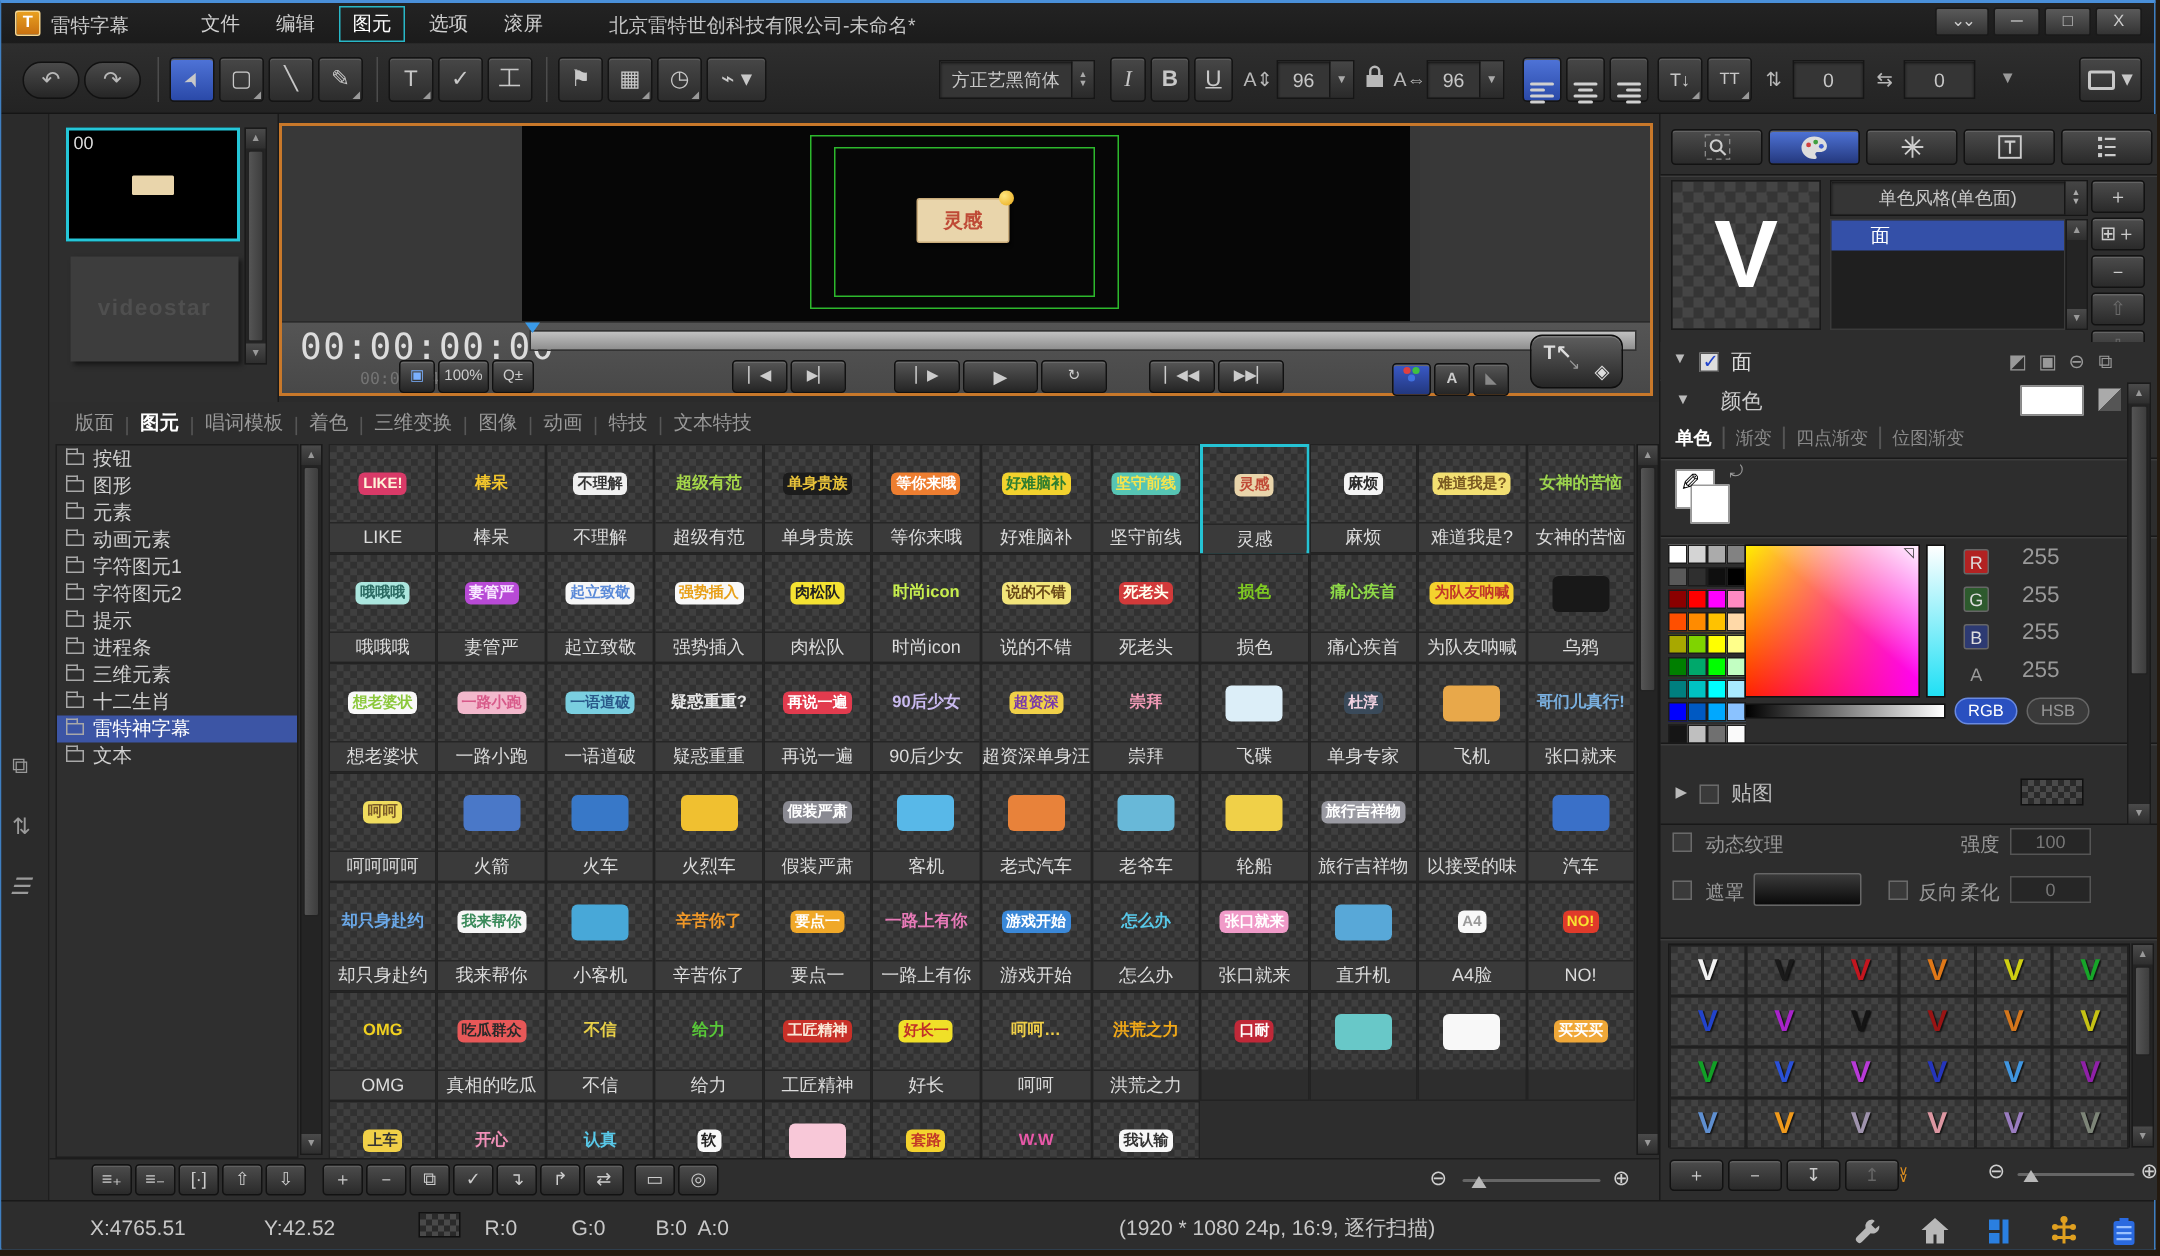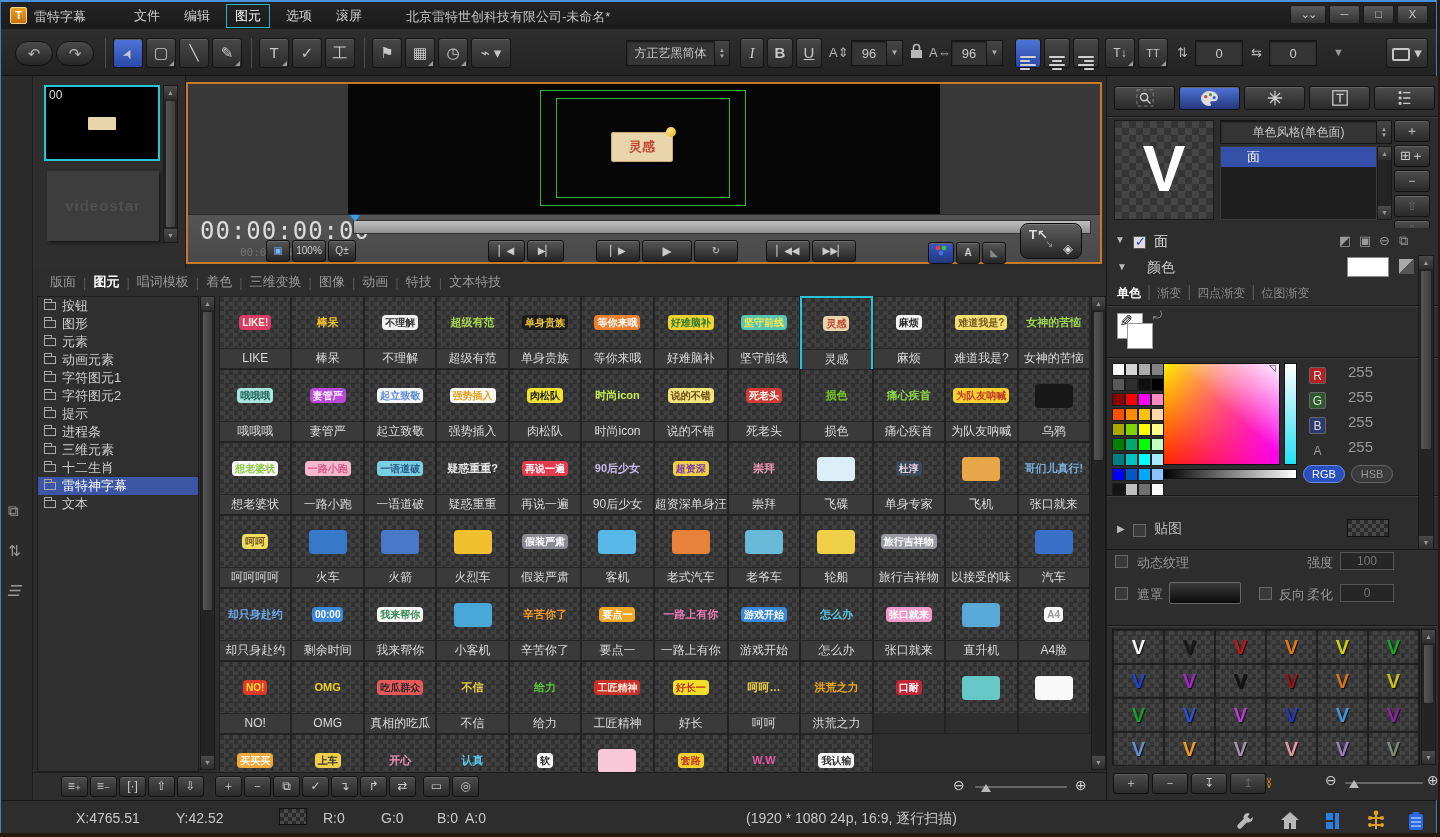--- a/index.html
+++ b/index.html
@@ -575,29 +575,29 @@
     <div class="glbl">张口就来</div>
         </div>
         <div class="gcell">
     <div class="gthumb">
             <span class="stk" style="background:#f0dd5e;color:#7a5a28;">呵呵</span>
           </div>
     <div class="glbl">呵呵呵呵</div>
         </div>
         <div class="gcell">
     <div class="gthumb">
+            <span class="stk blob" style="background:#4a78c8"></span>
+          </div>
+    <div class="glbl">火箭</div>
+        </div>
+        <div class="gcell">
+    <div class="gthumb">
             <span class="stk blob" style="background:#3878c8"></span>
           </div>
     <div class="glbl">火车</div>
-        </div>
-        <div class="gcell">
-    <div class="gthumb">
-            <span class="stk blob" style="background:#4a78c8"></span>
-          </div>
-    <div class="glbl">火箭</div>
         </div>
         <div class="gcell">
     <div class="gthumb">
             <span class="stk blob" style="background:#f0c030"></span>
           </div>
     <div class="glbl">火烈车</div>
         </div>
         <div class="gcell">
     <div class="gthumb">
             <span class="stk" style="background:#8a8a92;color:#ffffff;">假装严肃</span>
@@ -642,26 +642,20 @@
     <div class="gthumb">
             <span class="stk blob" style="background:#3a70c8"></span>
           </div>
     <div class="glbl">汽车</div>
         </div>
         <div class="gcell">
     <div class="gthumb">
             <span class="stk" style="color:#6aa8e8;font-size:11px;">却只身赴约</span>
           </div>
     <div class="glbl">却只身赴约</div>
-        </div>
-        <div class="gcell">
-    <div class="gthumb">
-            <span class="stk" style="background:#3a88d8;color:#ffffff;">00:00</span>
-          </div>
-    <div class="glbl">剩余时间</div>
         </div>
         <div class="gcell">
     <div class="gthumb">
             <span class="stk" style="background:#f6f6f6;color:#3a8a5a;">我来帮你</span>
           </div>
     <div class="glbl">我来帮你</div>
         </div>
         <div class="gcell">
     <div class="gthumb">
             <span class="stk blob" style="background:#48a8d8"></span>
@@ -1060,21 +1054,21 @@
     <div class="minibtn" style="left:356px;width:27px">⇄</div>
     <div class="minibtn" style="left:390px;width:27px">▭</div>
     <div class="minibtn" style="left:419px;width:27px">◎</div>
     <span class="mag" style="left:920px;top:4px">⊖</span>
     <span class="zoomline" style="left:942px;top:13px;width:92px"></span>
     <span class="zoomthumb" style="left:948px;top:6px"></span>
     <span class="mag" style="left:1042px;top:4px">⊕</span>
   </div>
 
   <div id="statusbar">
-    <span style="left:75px">X:4765.51</span>
+    <span style="left:59px">X:4765.51</span>
     <span style="left:175px">Y:42.52</span>
     <span class="checkersw" style="left:278px;top:7px;width:28px;height:17px"></span>
     <span style="left:322px">R:0</span>
     <span style="left:380px">G:0</span>
     <span style="left:436px">B:0</span>
     <span style="left:464px">A:0</span>
     <span style="left:745px">(1920 * 1080 24p, 16:9, 逐行扫描)</span>
     <span class="sico" style="left:1233px">
       <svg width="22" height="22" viewBox="0 0 22 22">
           <path d="M14 3a4.5 4.5 0 0 0-4.3 5.8L4 14.5a2 2 0 1 0 3.4 3.4l5.7-5.7A4.5 4.5 0 0 0 18.8 7l-2.6 2.2-2.7-2.7L15.8 4A4.5 4.5 0 0 0 14 3z" fill="#b8b8b8"></path>

